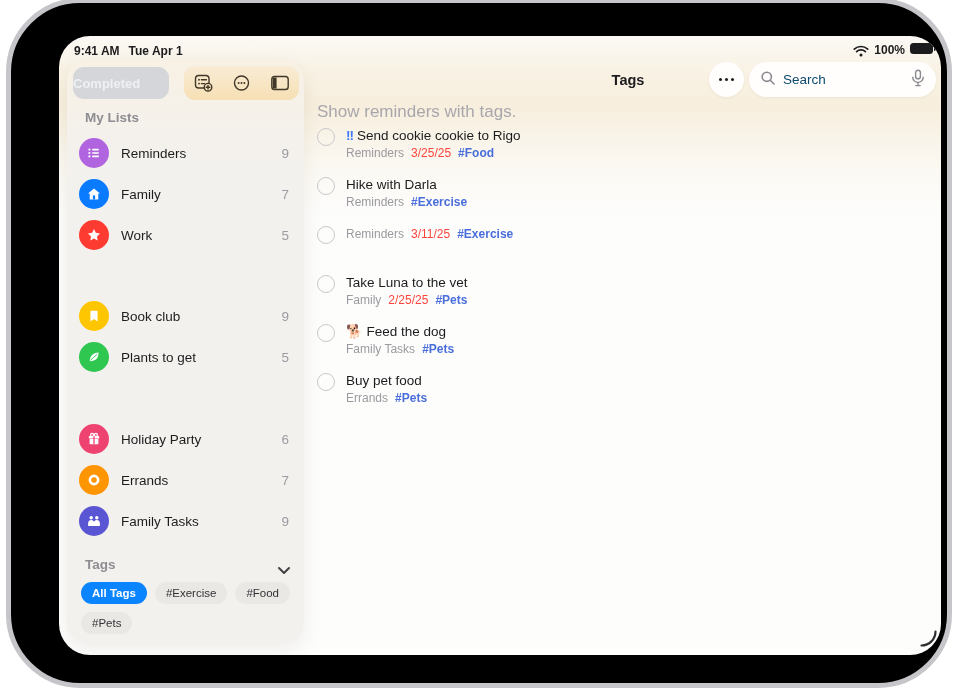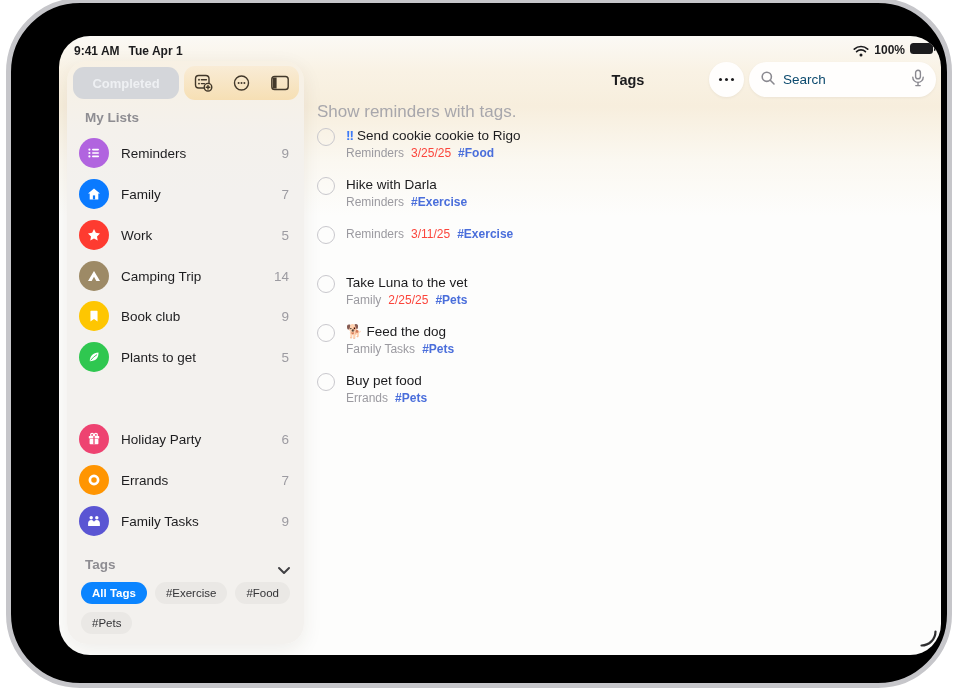--- a/index.html
+++ b/index.html
@@ -19,23 +19,23 @@
   .st-right { position:absolute; right:8px; top:7px; display:flex; gap:5px; }
   .st-pct { font-size:12px; font-weight:600; color:#1c1c1e; }
   .battery { width:23px; height:11px; background:#1b1b1d; border-radius:3.5px; position:relative; }
   .battery:after { content:""; position:absolute; right:-3px; top:3.5px; width:2.5px; height:4px; background:#1b1b1d; border-radius:0 2px 2px 0; }
 
   
   .sidebar { position:absolute; left:8px; top:25px; width:237px; height:583px; border-radius:20px;
              background:linear-gradient(180deg,#f8f1e4 0px,#f4f1ec 70px,#f3f1ee 130px,#f3f1ee 100%);
              box-shadow:0 6px 20px rgba(60,50,30,0.08); }
   .sb-toolbar { position:absolute; left:6px; top:5px; right:5px; height:34px; }
-  .pill-completed { position:absolute; left:0; top:1px; width:106px; height:32px; background:#d4d6da;
+  .pill-completed { position:absolute; left:0; top:1px; width:96px; height:32px; background:#d4d6da;
                     border-radius:11px; color:#eef0f3; font-size:13px; font-weight:700;
-                    display:flex; align-items:center; justify-content:center; }
+                    display:flex; align-items:center; justify-content:flex-start; }
   .tool-band { position:absolute; left:111px; top:0; width:115px; height:34px; border-radius:11px;
                background:linear-gradient(180deg,#f9ecd6,#f6dfb4); display:flex; align-items:center; justify-content:space-around; }
   .tool-ic { width:22px; height:20px; display:flex; align-items:center; justify-content:center; }
 
   .sb-header { position:absolute; left:18px; font-size:13.5px; font-weight:700; color:#8e8d92; }
   .sb-item { position:absolute; left:12px; right:12px; height:40px; display:flex; align-items:center; }
   .sb-ic { width:30px; height:30px; border-radius:50%; flex:0 0 30px; display:flex; align-items:center; justify-content:center; }
   .sb-name { margin-left:12px; font-size:13.5px; color:#1d1d1f; }
   .sb-count { margin-left:auto; font-size:13.5px; color:#9c9ba1; padding-right:3px; }
   .chev { position:absolute; right:13px; top:500px; }
@@ -157,30 +157,20 @@
         <div class="sb-item" style="top:154px">
           <span class="sb-ic" style="background:#fe3b30">
             <svg width="16" height="16" viewBox="0 0 16 16">
               <path d="M8 2.1l1.85 3.75 4.15.6-3 2.93.7 4.12L8 11.55 4.3 13.5l.7-4.12-3-2.93 4.15-.6z" fill="#fff"></path>
             </svg>
           </span>
           <span class="sb-name">Work</span>
           <span class="sb-count">5</span>
         </div>
 
-        <div class="sb-item" style="top:195px">
-          <span class="sb-ic" style="background:#9d8a66">
-            <svg width="16" height="16" viewBox="0 0 16 16">
-              <path d="M8 3 14 13H2z" fill="#fff"></path>
-              <path d="M8 8.8 10.3 13H5.7z" fill="#9d8a66"></path>
-            </svg>
-          </span>
-          <span class="sb-name">Camping Trip</span>
-          <span class="sb-count">14</span>
-        </div>
 
         <div class="sb-item" style="top:235px">
           <span class="sb-ic" style="background:#fec601">
             <svg width="16" height="16" viewBox="0 0 16 16">
               <path d="M5 2.8h6c.3 0 .55.25.55.55V13.4L8 10.9l-3.55 2.5V3.35c0-.3.25-.55.55-.55z" fill="#fff"></path>
             </svg>
           </span>
           <span class="sb-name">Book club</span>
           <span class="sb-count">9</span>
         </div>

